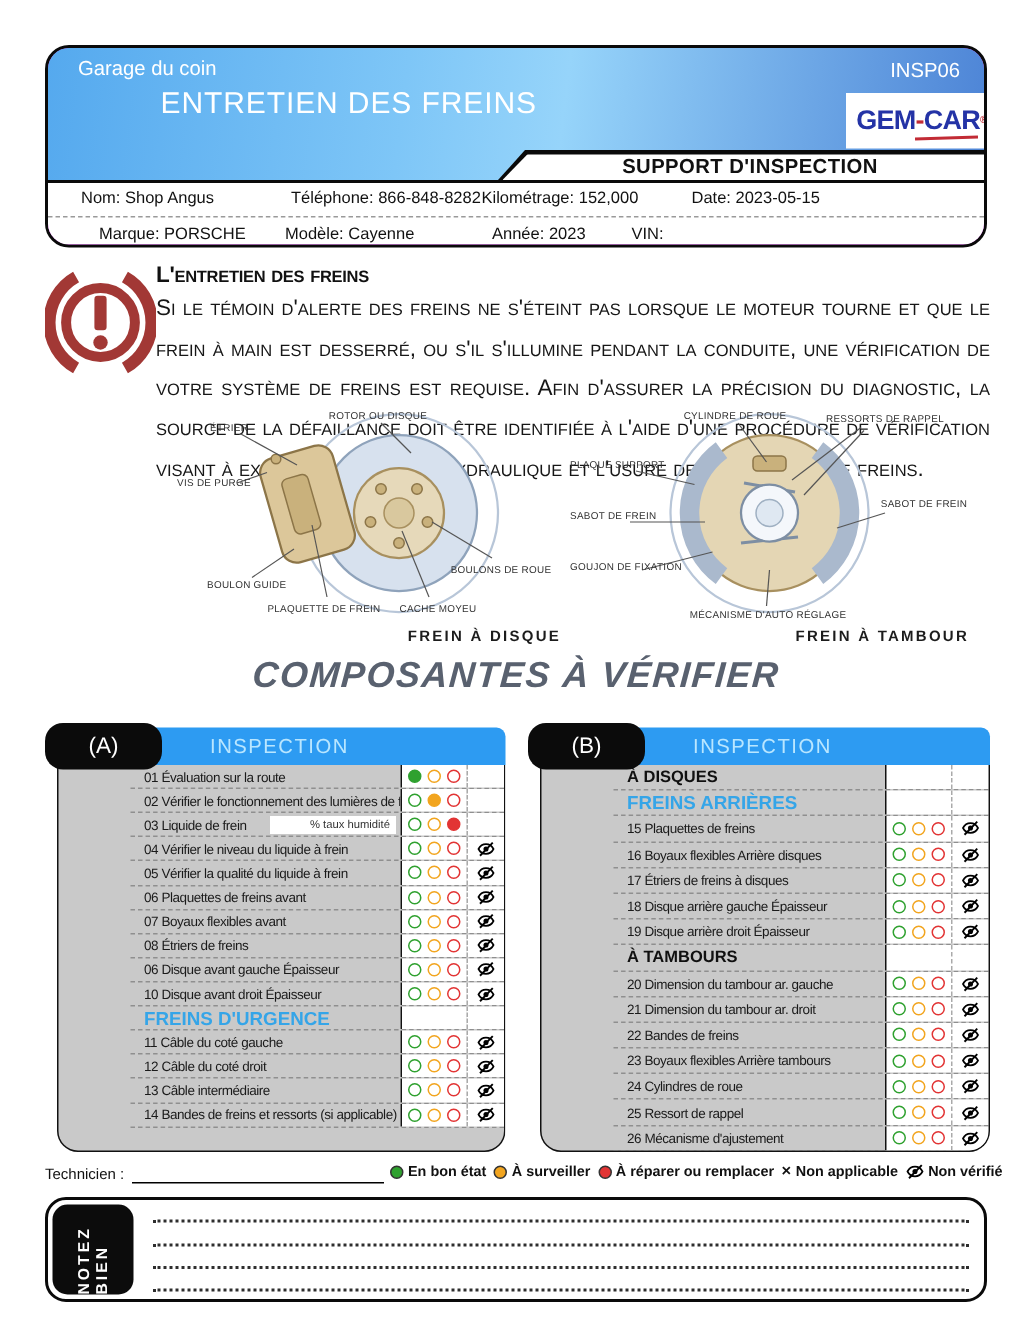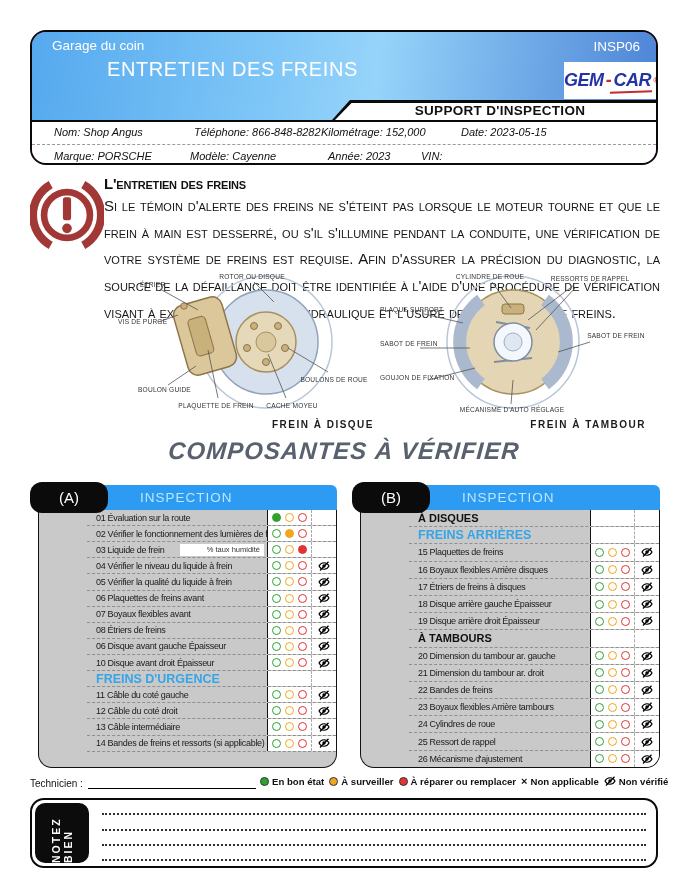--- a/index.html
+++ b/index.html
@@ -9,35 +9,35 @@
 
   
   #header-card { position:absolute; left:30px; top:30px; width:628px; height:135px;
     border:2.5px solid #0a0a0a; border-radius:16px; background:#d946ef; overflow:hidden; }
   .hdr-blue { position:absolute; left:0; top:0; right:0; height:88px;
     background:linear-gradient(97deg,#55a9ee 0%,#7ec6f7 38%,#96d4fa 55%,#4d84d6 100%); }
   .garage-name { position:absolute; left:20px; top:6px; font-size:13.5px; color:#fff; }
   .main-title { position:absolute; left:75px; top:26px; font-size:20px; color:#fff; letter-spacing:0.6px; }
   .form-code { position:absolute; right:16px; top:7px; font-size:13.5px; color:#fff; }
   .logo-box { position:absolute; left:532px; top:30px; width:94px; height:37px; background:#fff;
-    display:flex; align-items:center; justify-content:space-between; font-weight:bold; font-size:18px; letter-spacing:-0.5px;font-style:italic; }
+    display:flex; align-items:center; justify-content:flex-end; font-weight:bold; font-size:18px; letter-spacing:-0.5px; }
   .logo-blue { color:#2433a6; } .logo-dash { color:#c22b35; } .logo-red { color:#2433a6; position:relative; }
   .logo-underline { position:absolute; left:46px; bottom:6px; width:42px; height:2px; background:#c22b35; transform:rotate(-2deg); }
   .logo-reg { color:#c22b35; font-size:7px; vertical-align:top; }
   .band-black { position:absolute; left:300px; right:0; top:68px; height:20px; background:#0a0a0a;
     clip-path:polygon(18px 0,100% 0,100% 100%,0 100%); }
   .band-white { position:absolute; left:303px; right:0; top:70.5px; height:17.5px; background:#fff;
     clip-path:polygon(17px 0,100% 0,100% 100%,0 100%); }
   .band-title { position:absolute; left:320px; right:8px; top:70px; height:18px; text-align:center;
     font-weight:bold; font-size:13.5px; line-height:18px; letter-spacing:0.3px; }
   .info-rows { position:absolute; left:0; right:0; top:88px; bottom:0; background:#fff; border-top:2px solid #0a0a0a; }
   .info-row { position:absolute; left:0; right:0; height:23px; font-size:11px; }
   .info-row.r1 { top:0; border-bottom:1.5px dashed #9a9a9a; }
   .info-row.r2 { top:24px; }
-  .ic { position:absolute; top:4px; white-space:nowrap;font-style:italic; }
+  .ic { position:absolute; top:4px; white-space:nowrap; }
 
   
   #warning-icon { position:absolute; left:30px; top:178px; width:74px; height:74px; }
   .intro-title { position:absolute; left:104px; top:175px; font-size:15px; font-weight:bold;
     font-variant:small-caps; letter-spacing:-0.2px; }
   .intro-body { position:absolute; left:104px; top:193px; width:556px; font-size:15px; font-weight:400;
     font-variant:small-caps; line-height:1.78; text-align:justify; color:#161616; }
 
   
   .diagram { position:absolute; top:268px; height:162px; }
@@ -117,21 +117,21 @@
     <div class="band-white"></div>
     <div class="band-title">SUPPORT D'INSPECTION</div>
     <div class="info-rows">
       <div class="info-row r1" id="info-row-1">
           <span class="ic" style="left: 22px;">Nom: Shop Angus</span>
           <span class="ic" style="left: 162px;">Téléphone: 866-848-8282</span>
           <span class="ic" style="left: 289px;">Kilométrage: 152,000</span>
           <span class="ic" style="left: 429px;">Date: 2023-05-15</span>
         </div>
       <div class="info-row r2" id="info-row-2">
-          <span class="ic" style="left: 22px; text-align: center;">Marque: PORSCHE</span>
+          <span class="ic" style="left: 34px; text-align: center;">Marque: PORSCHE</span>
           <span class="ic" style="left: 158px;">Modèle: Cayenne</span>
           <span class="ic" style="left: 296px;">Année: 2023</span>
           <span class="ic" style="left: 389px;">VIN:</span>
         </div>
     </div>
   </div>
 
   <svg id="warning-icon" viewBox="0 0 100 100">
     <path d="M28 9 A47 47 0 0 0 28 91" fill="none" stroke="#a23835" stroke-width="11"></path>
     <path d="M72 9 A47 47 0 0 1 72 91" fill="none" stroke="#a23835" stroke-width="11"></path>

